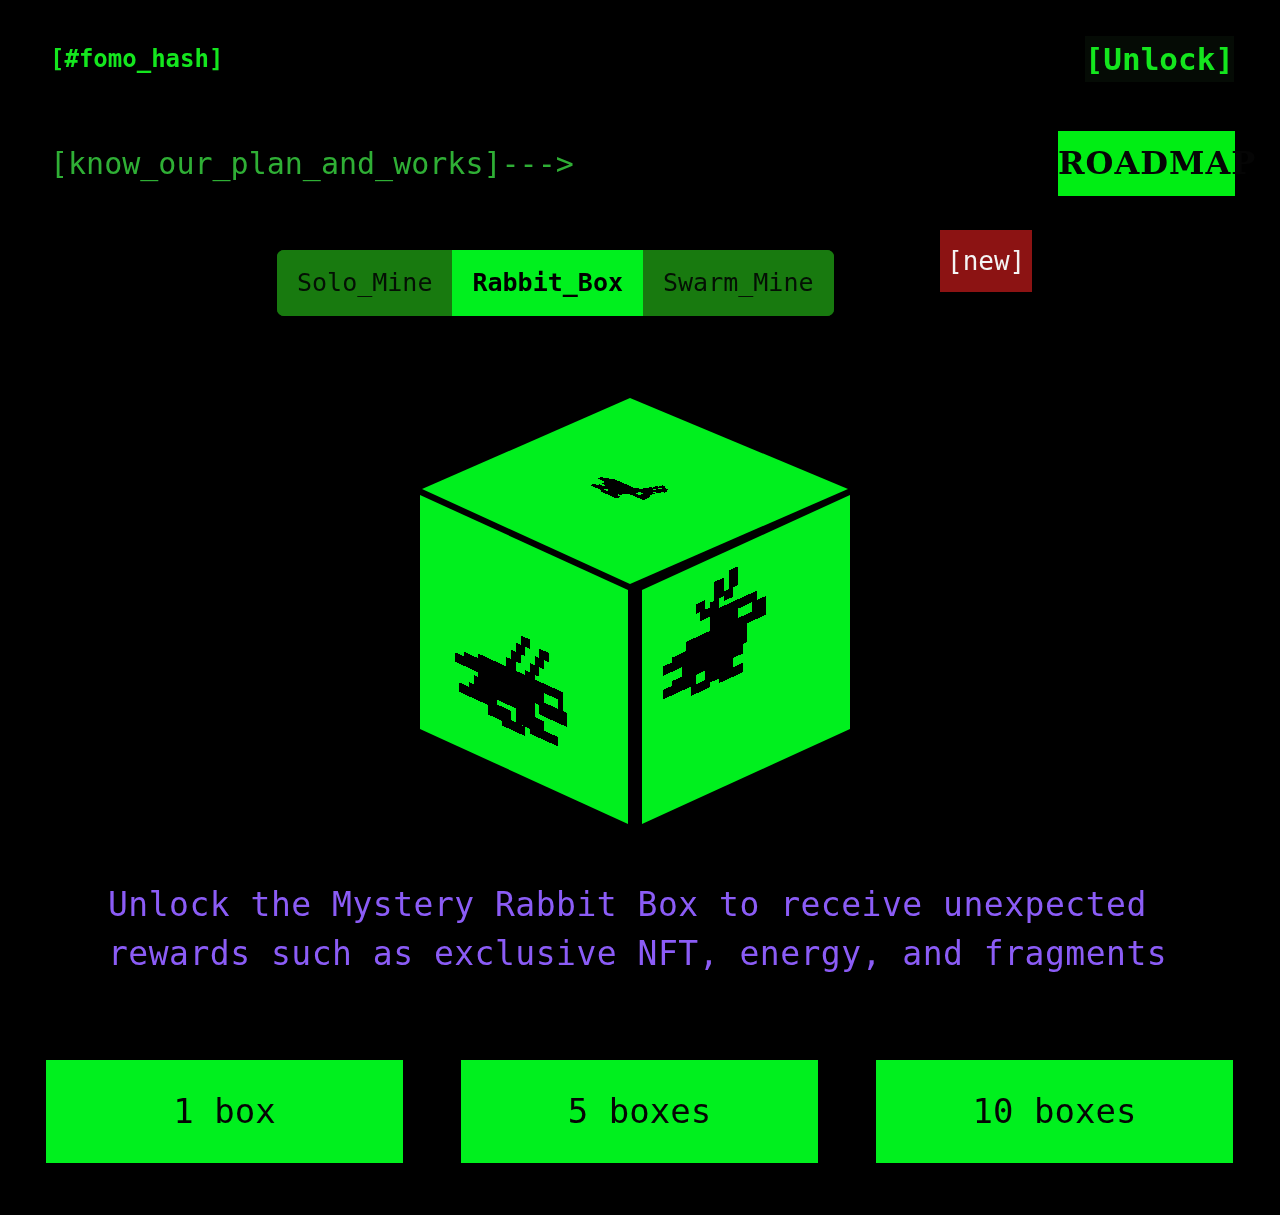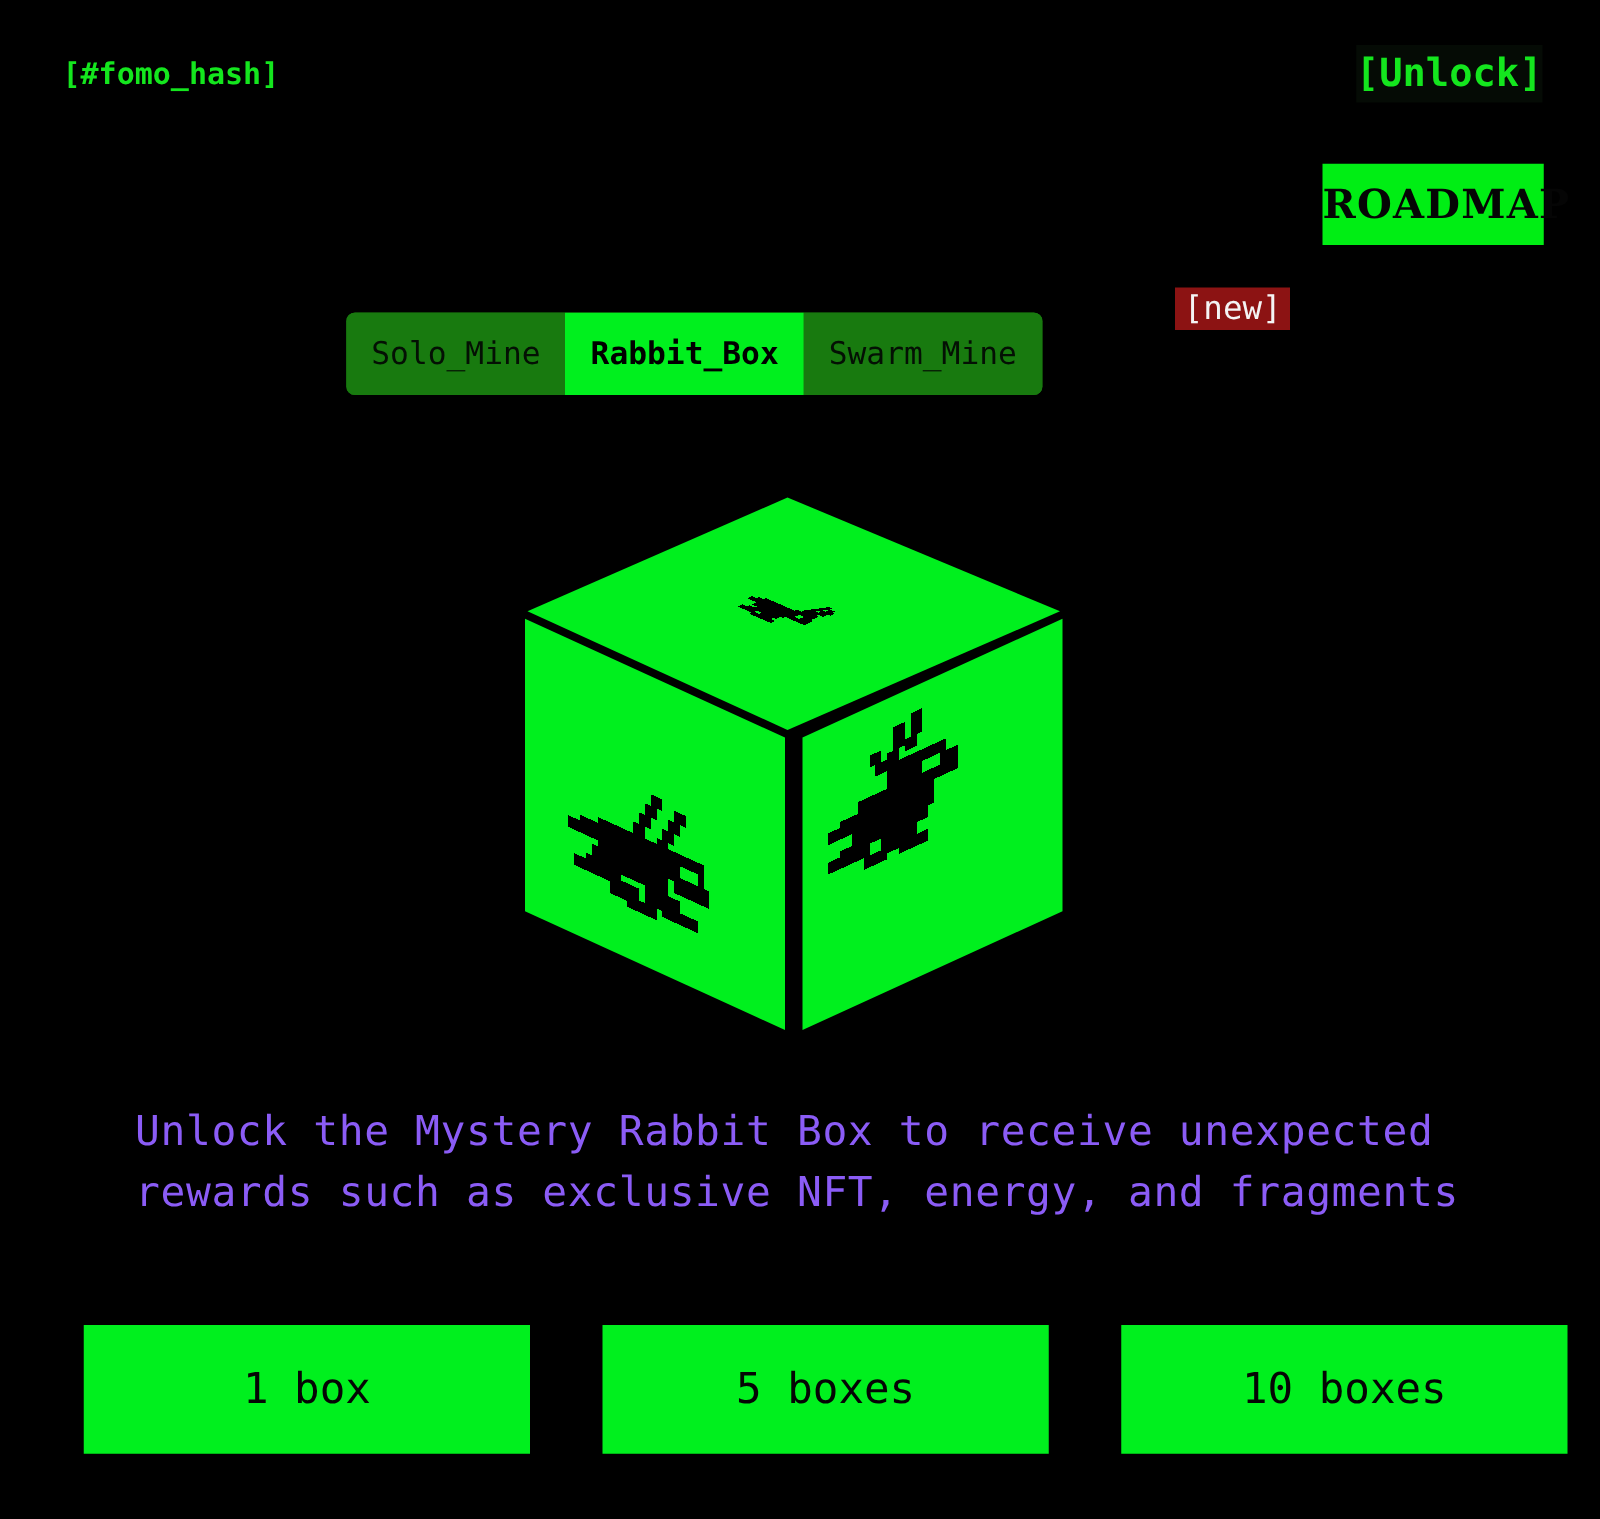--- a/index.html
+++ b/index.html
@@ -131,21 +131,21 @@
   }
 
   .newbadge {
     position: absolute;
     left: 663px;
     top: -20px;
     background: #8c1313;
     color: #f4f4f4;
     font-size: 26px;
     line-height: 34px;
-    padding: 0 7px;
+    padding: 14px 7px;
     white-space: nowrap;
     z-index: 5;
     text-align: center;
   }
 
   
   .cubewrap {
     position: absolute;
     left: 0;
     top: 388px;
@@ -168,21 +168,20 @@
     letter-spacing: 0.5px;
   }
 
   
   .buyrow {
     position: absolute;
     top: 1060px;
     left: 0;
     width: 1060px;
     height: 104px;
-    margin-left: 21px;
   }
 
   .buybtn {
     position: absolute;
     top: 0;
     height: 103px;
     background: #00f01e;
     color: #050505;
     font-size: 34px;
     line-height: 103px;
@@ -199,20 +198,21 @@
 </style>
 </head>
 <body>
 
 <div class="topbar">
   <div class="brand">[#fomo_hash]</div>
   <div class="lang">[Unlock]</div>
 </div>
 
 <div class="navrow">
+  <div class="tagline">[know_our_plan_and_works]---&gt;</div>
   <button class="navbtn navbtn-road">ROADMAP</button>
 </div>
 
 <div class="tabwrap">
   <div class="tabstrip">
     <button class="tab">Solo_Mine</button>
     <button class="tab active">Rabbit_Box</button>
     <button class="tab">Swarm_Mine</button>
   </div>
   <div class="newbadge">[new]</div>

